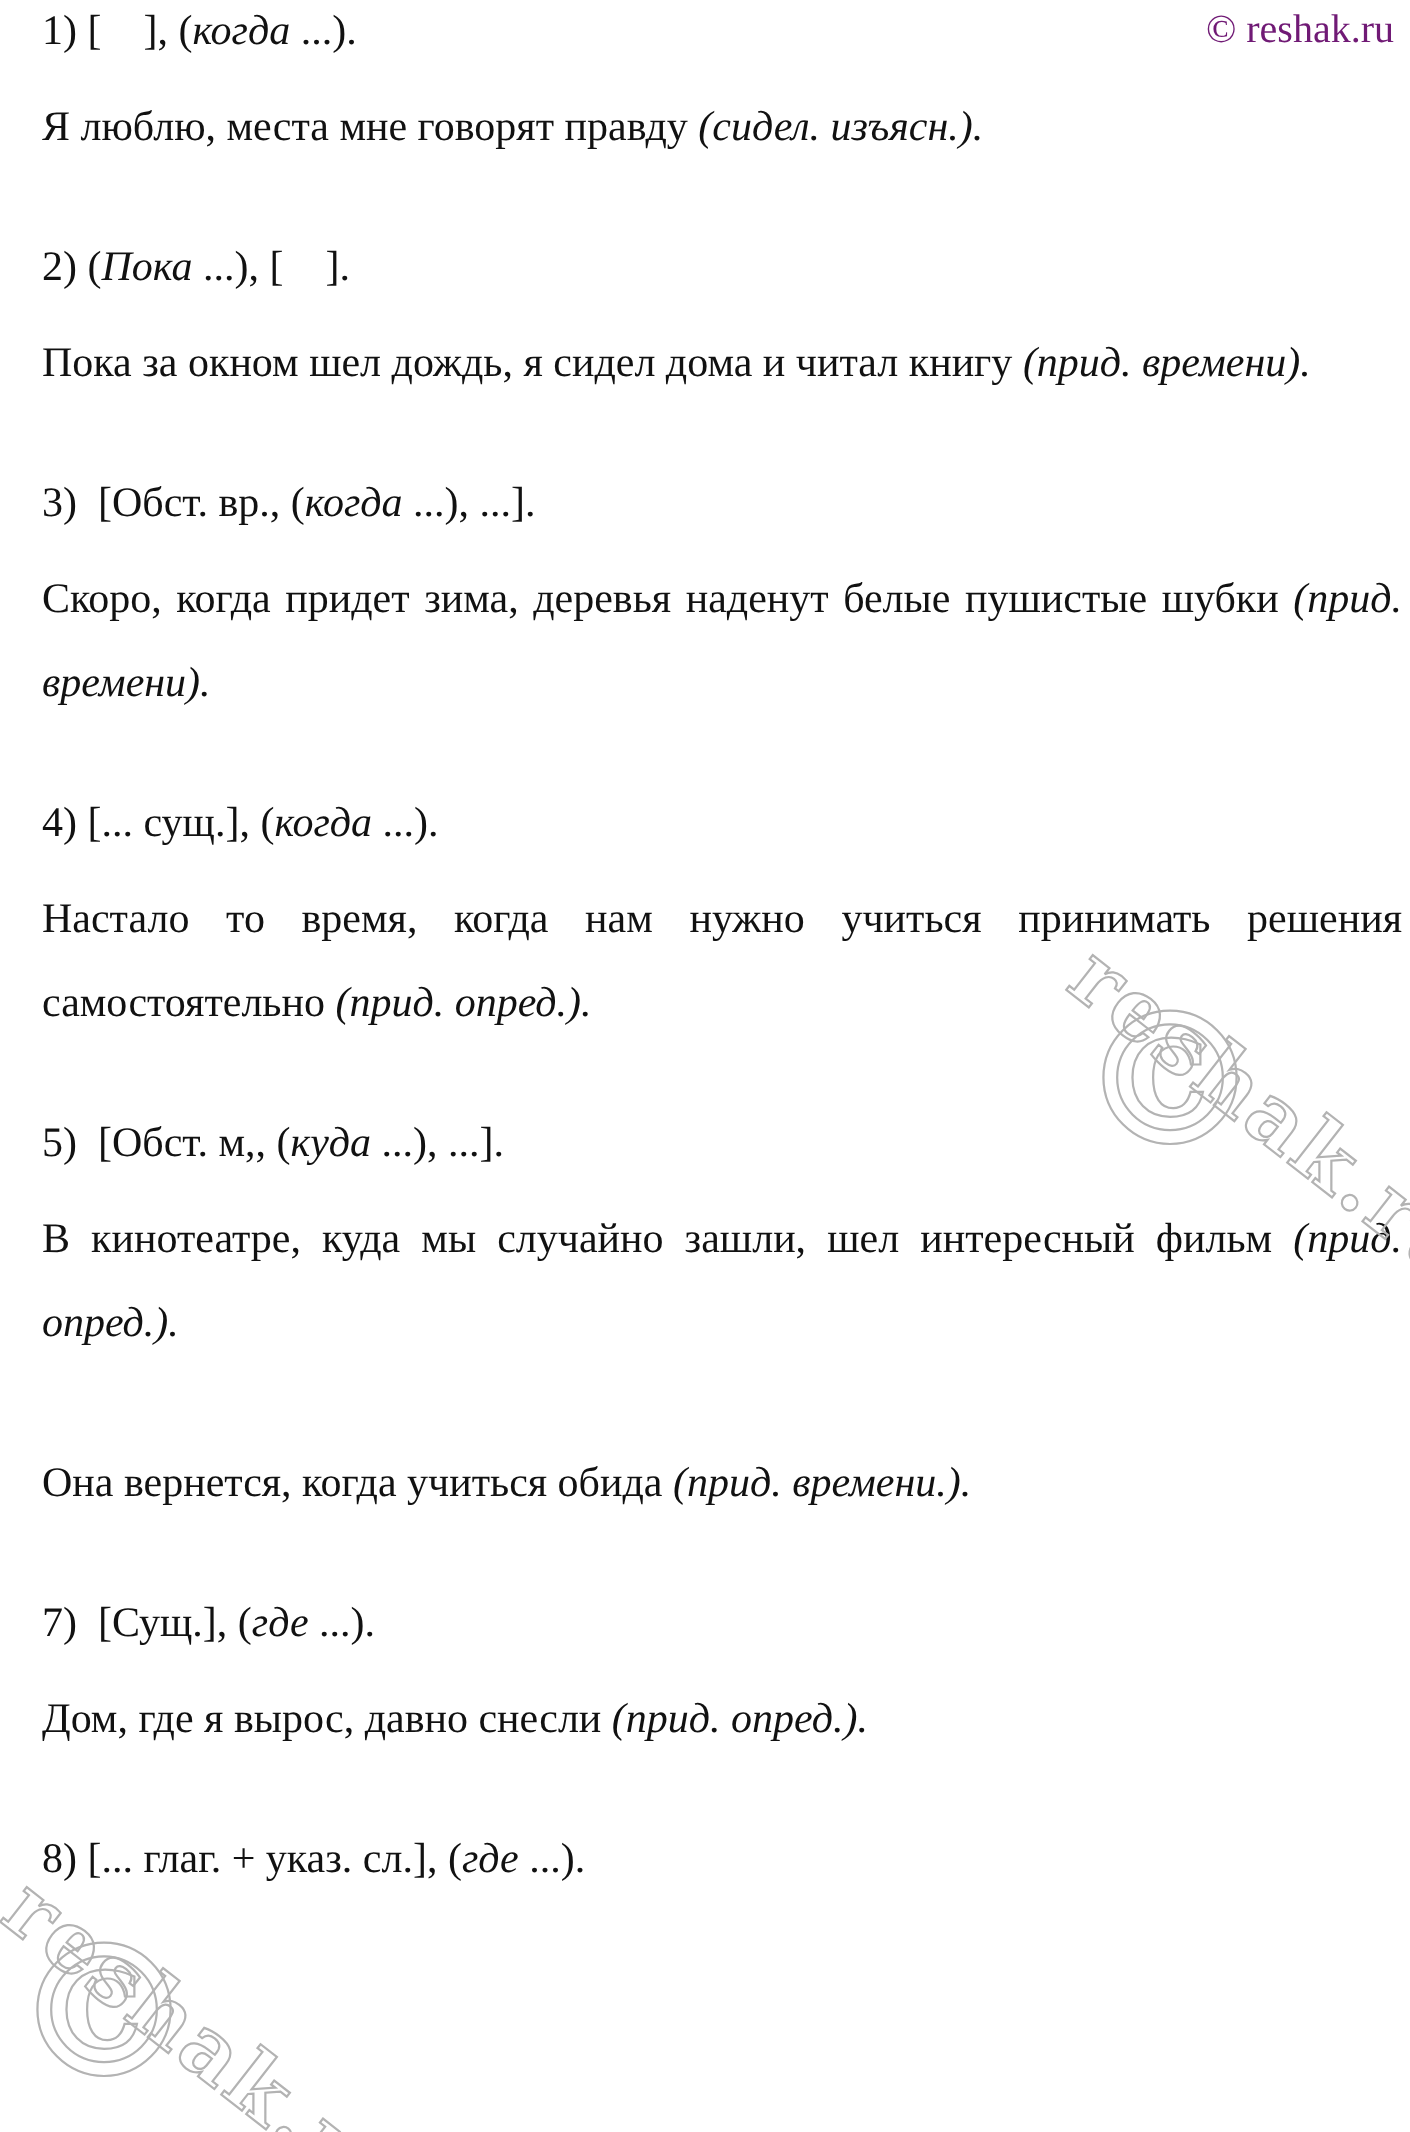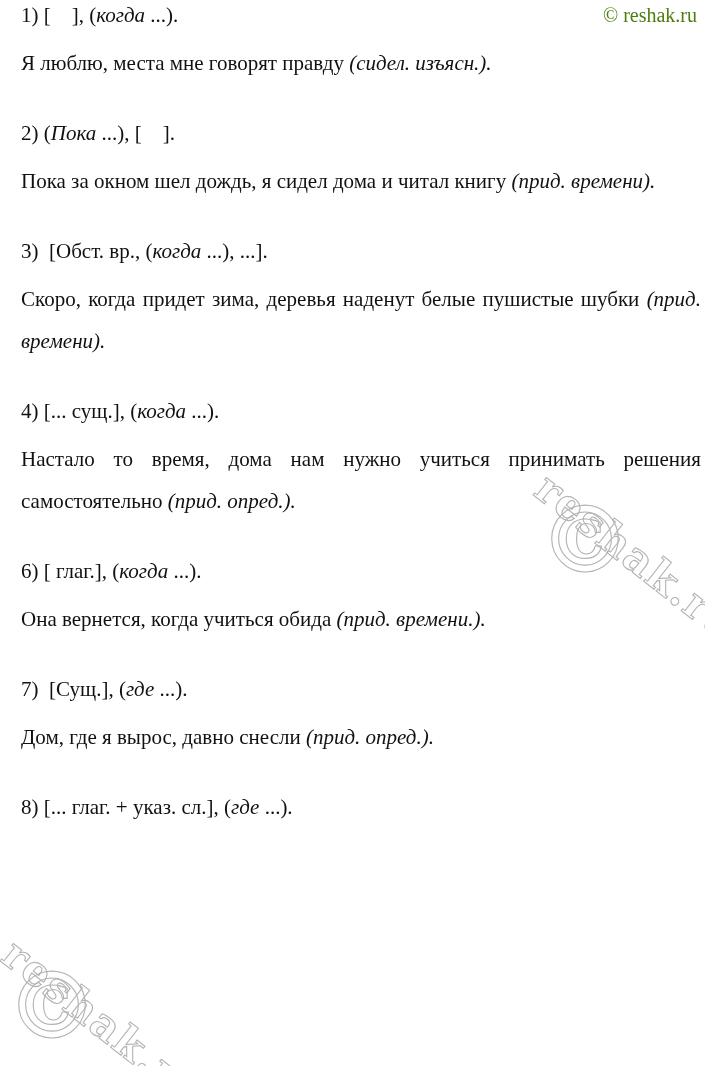--- a/index.html
+++ b/index.html
@@ -6,21 +6,21 @@
   body{
     width:705px;height:1066px;
     background:#ffffff;
     font-family:"Liberation Serif","DejaVu Serif",serif;
     font-size:21px;color:#111;
     position:relative;overflow:hidden;
   }
   .page{position:absolute;inset:0;padding:4px 4px 0 4px;box-sizing:border-box;}
   .copyright{
     position:absolute;top:4px;right:8px;
-    font-size:20px;color:#4d7c0f;white-space:nowrap;
+    font-size:20px;color:#701a75;white-space:nowrap;
   }
   .item{margin:0 0 38px 17px;}
   .scheme{margin:0 0 15px 0;line-height:23px;white-space:pre-wrap;}
   .sentence{margin:0;line-height:42px;text-align:justify;}
   .scheme i,.sentence i{font-style:italic;}
   .wm{position:absolute;pointer-events:none;overflow:visible;}
   .wm text{
     fill:none;stroke:#b3b3b3;stroke-width:1.1px;
     font-family:"DejaVu Serif",serif;font-weight:bold;
   }
@@ -44,26 +44,29 @@
     <p class="sentence"><span>Пока за окном шел дождь, я сидел дома и читал книгу </span><i>(прид. времени).</i></p>
   </div>
 
   <div class="item">
     <p class="scheme"><span>3)&nbsp; [Обст. вр., (</span><i>когда</i><span> ...), ...].</span></p>
     <p class="sentence"><span>Скоро, когда придет зима, деревья наденут белые пушистые шубки </span><i>(прид. времени).</i></p>
   </div>
 
   <div class="item">
     <p class="scheme"><span>4) [... сущ.], (</span><i>когда</i><span> ...).</span></p>
-    <p class="sentence"><span>Настало то время, дома нам нужно учиться принимать решения самостоятельно </span><i>(прид. опред.).</i></p>
+    <p class="sentence"><span>Настало то время, когда нам нужно учиться принимать решения самостоятельно </span><i>(прид. опред.).</i></p>
   </div>
 
+  <div class="item">
+    <p class="scheme"><span>5)&nbsp; [Обст. м,, (</span><i>куда</i><span> ...), ...].</span></p>
+    <p class="sentence"><span>В кинотеатре, куда мы случайно зашли, шел интересный фильм </span><i>(прид. опред.).</i></p>
+  </div>
 
   <div class="item">
-    <p class="scheme"><span>6) [ глаг.], (</span><i>когда</i><span> ...).</span></p>
     <p class="sentence"><span>Она вернется, когда учиться обида </span><i>(прид. времени.).</i></p>
   </div>
 
   <div class="item">
     <p class="scheme"><span>7)&nbsp; [Сущ.], (</span><i>где</i><span> ...).</span></p>
     <p class="sentence"><span>Дом, где я вырос, давно снесли </span><i>(прид. опред.).</i></p>
   </div>
 
   <div class="item">
     <p class="scheme"><span>8) [... глаг. + указ. сл.], (</span><i>где</i><span> ...).</span></p>

